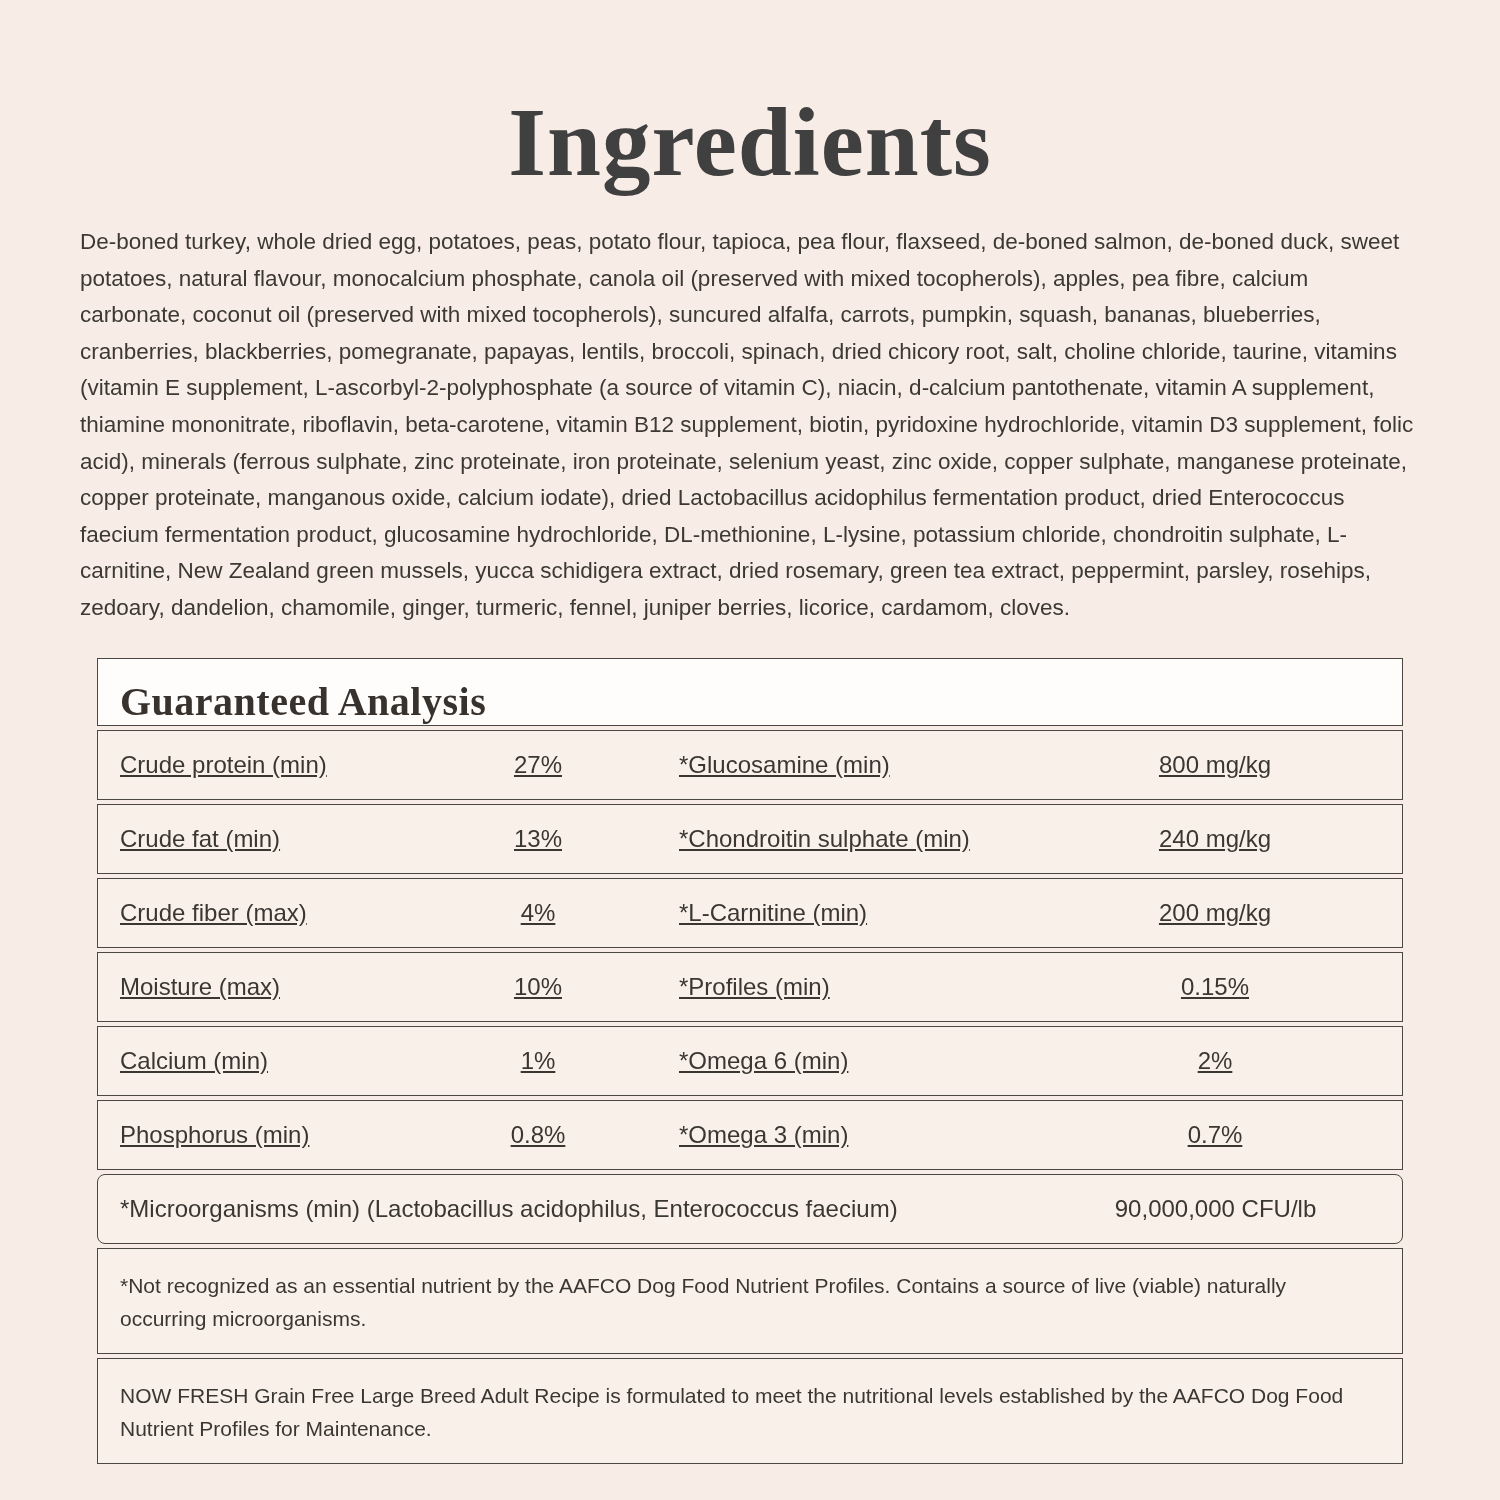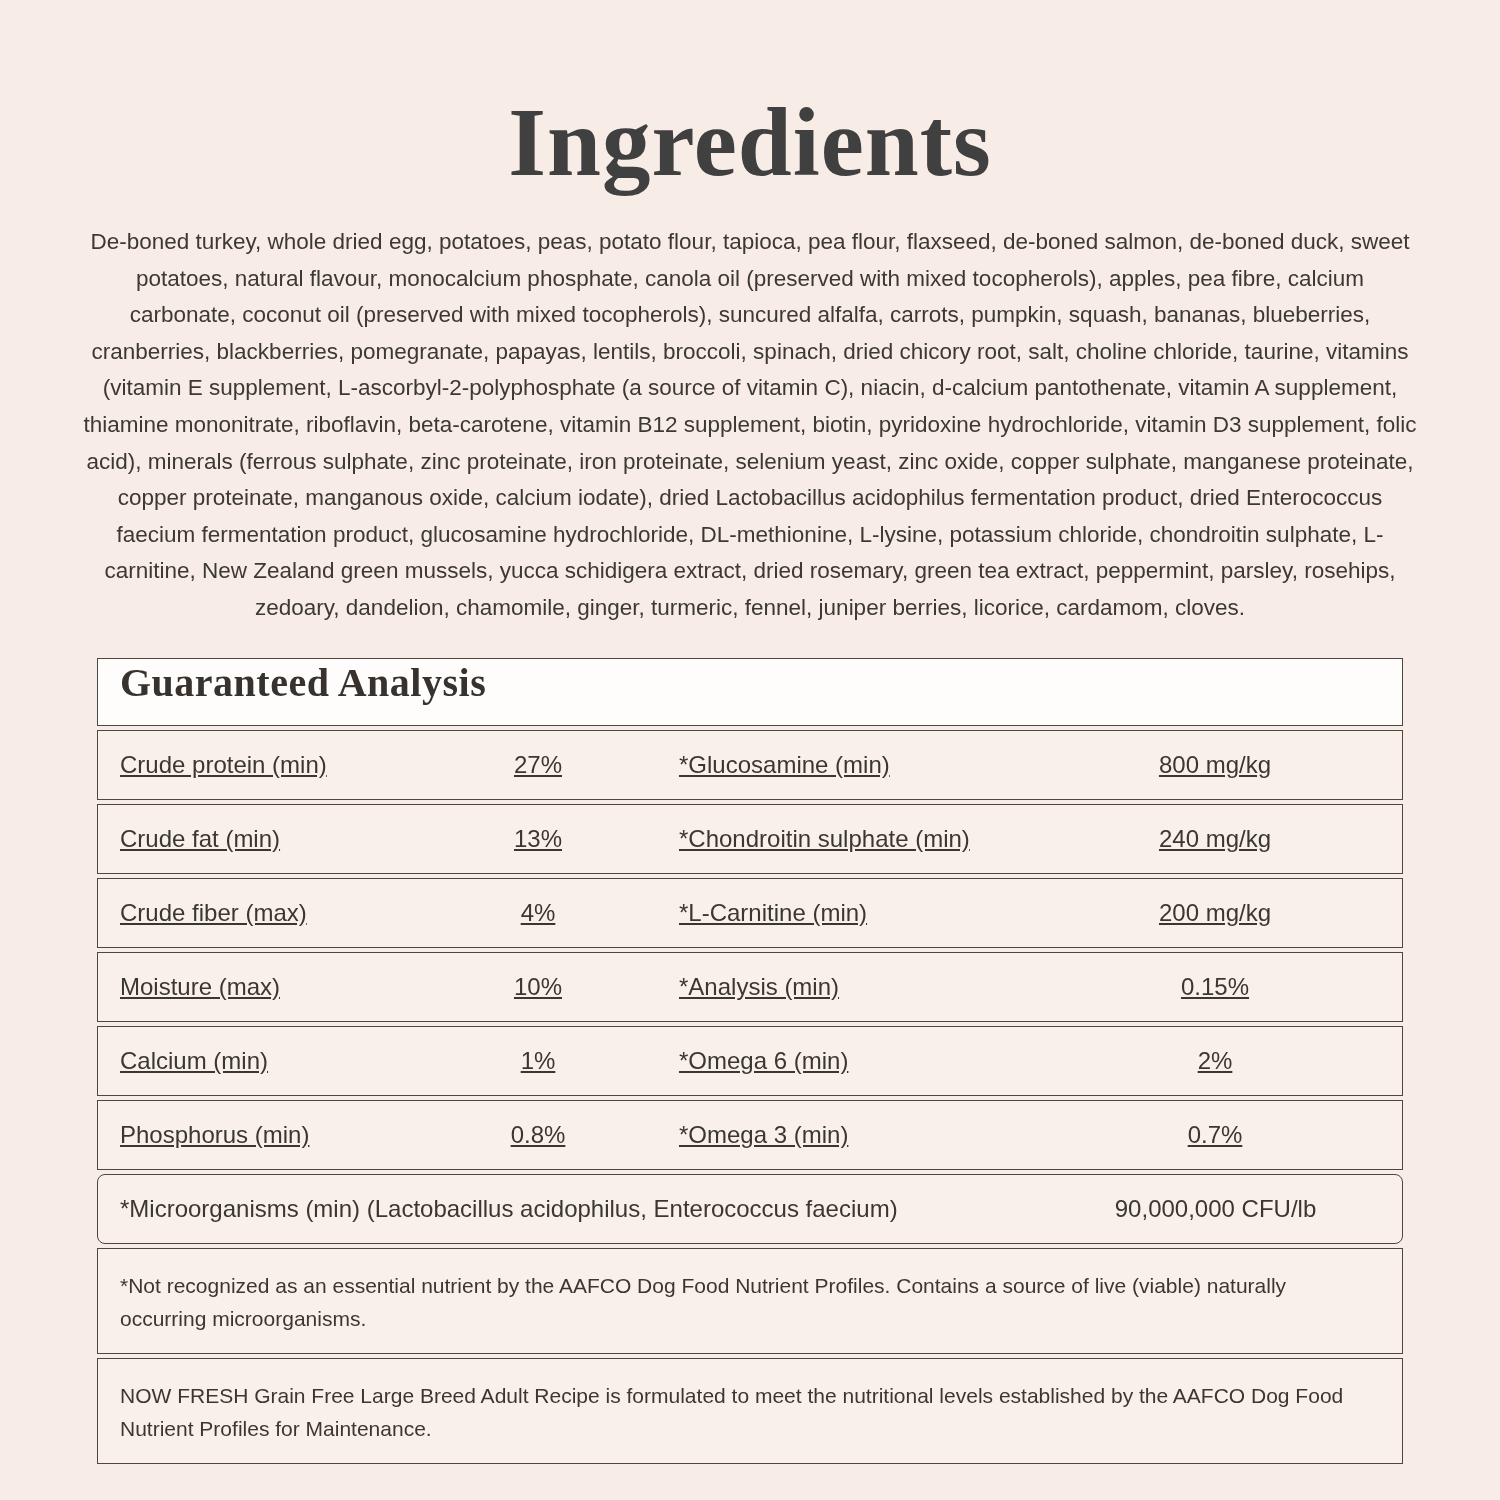--- a/index.html
+++ b/index.html
@@ -20,21 +20,20 @@
     font-weight: 600;
     font-size: 97px;
     line-height: 1.05;
     letter-spacing: 1px;
     color: #404040;
   }
   .ingredients-paragraph {
     position: absolute;
     top: 224px; left: 80px; right: 80px;
     margin: 0;
-    text-align: center;
     font-size: 22.5px;
     line-height: 36.6px;
     color: #3c3834;
   }
   .ga-table {
     position: absolute;
     top: 658px; left: 97px;
     width: 1306px;
     display: flex;
     flex-direction: column;
@@ -44,21 +43,21 @@
   .ga-box {
     box-sizing: border-box;
     border: 1.5px solid #4b4742;
     background: #faf0ea;
     width: 100%;
   }
   .ga-header {
     height: 68px;
     background: #fffdfc;
     display: flex;
-    align-items: flex-start;
+    align-items: flex-end;
     padding-left: 22px;
   }
   .ga-header-title {
     font-family: "Liberation Serif", "DejaVu Serif", serif;
     font-weight: 600;
     font-size: 40px;
     color: #37322d;
     letter-spacing: 0.5px;
   }
   .ga-row {
@@ -123,21 +122,21 @@
   <div class="ga-box ga-row">
     <div class="lbl">Crude fiber (max)</div>
     <div class="val">4%</div>
     <div class="lbl-right">*L-Carnitine (min)</div>
     <div class="val">200 mg/kg</div>
   </div>
 
   <div class="ga-box ga-row">
     <div class="lbl">Moisture (max)</div>
     <div class="val">10%</div>
-    <div class="lbl-right">*Analysis (min)</div>
+    <div class="lbl-right">*Profiles (min)</div>
     <div class="val">0.15%</div>
   </div>
 
   <div class="ga-box ga-row">
     <div class="lbl">Calcium (min)</div>
     <div class="val">1%</div>
     <div class="lbl-right">*Omega 6 (min)</div>
     <div class="val">2%</div>
   </div>
 

